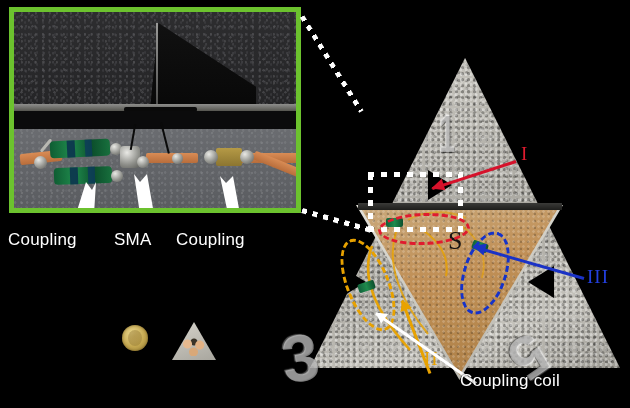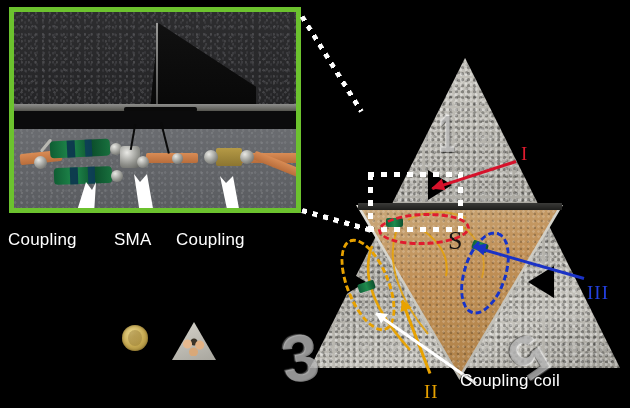--- a/index.html
+++ b/index.html
@@ -329,27 +329,27 @@
   <div class="arw arw-red" style="left:516px;top:160px;width:88px;transform:rotate(162deg);">
     <span class="shaft"></span>
       <span class="head"></span>
   </div>
   <span class="rn rn-I" style="left:521px;top:143px;">I</span>
 
   <div class="arw arw-blue" style="left:584px;top:277px;width:115px;transform:rotate(196deg);">
     <span class="shaft"></span>
       <span class="head"></span>
   </div>
-  <span class="rn rn-III" style="left:587px;top:282px;">III</span>
+  <span class="rn rn-III" style="left:587px;top:266px;">III</span>
 
   <div class="arw arw-orange" style="left:430px;top:372px;width:78px;transform:rotate(249deg);">
     <span class="shaft"></span>
       <span class="head"></span>
   </div>
-  <span class="rn rn-II" style="left:424px;top:381px;">II</span>
+  <span class="rn rn-II" style="left:424px;top:348px;">II</span>
 
   <div class="arw arw-white" style="left:476px;top:382px;width:122px;transform:rotate(215deg);">
     <span class="shaft"></span>
       <span class="head"></span>
   </div>
   <span class="lbl-white" style="left:460px;top:371px;">Coupling coil</span>
 
   <div class="coin"></div>
   <div class="minitri"></div>
 

